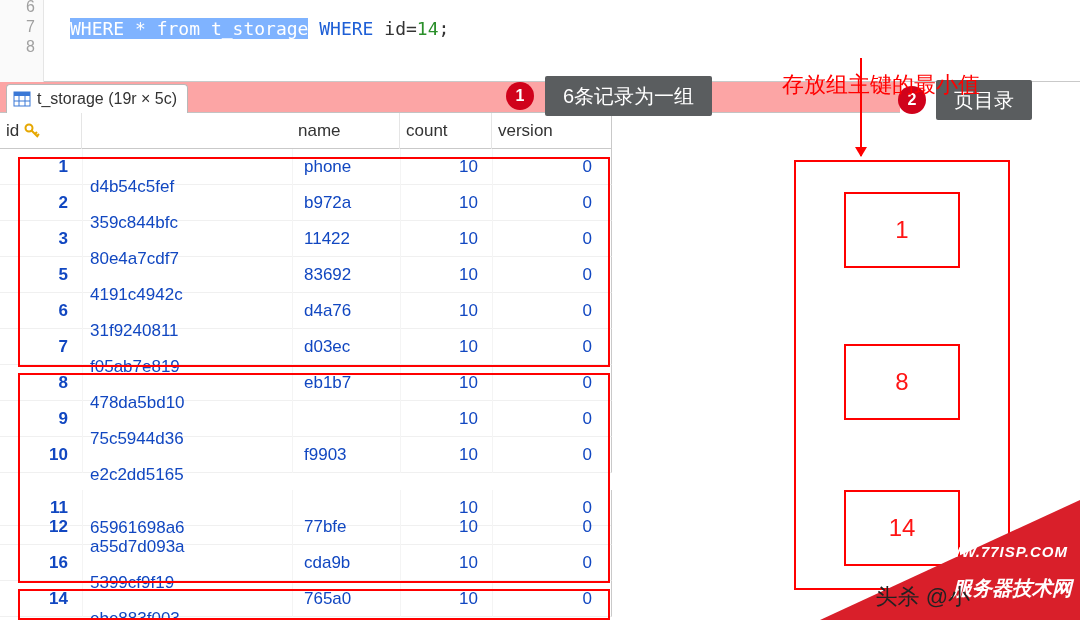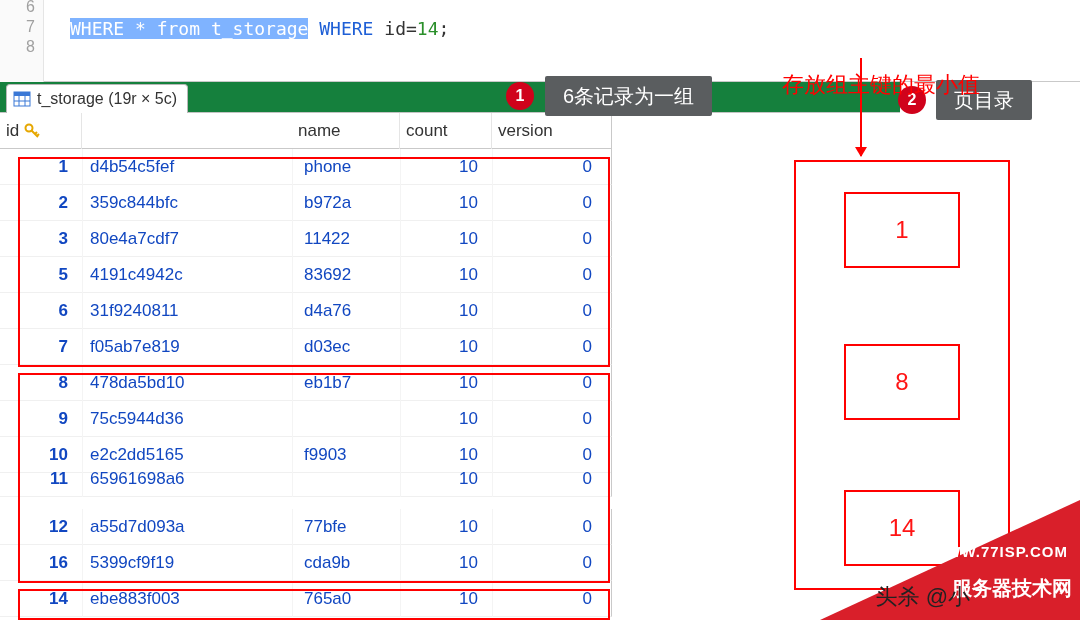--- a/index.html
+++ b/index.html
@@ -10,35 +10,35 @@
   .editor-wrap { border-bottom:1px solid #c9c9c9; height:82px; background:#fff; }
   .gutter { position:absolute; left:0; top:0; width:44px; height:82px; border-right:1px solid #e5e5e5; background:#fafafa; }
   .gutter .ln { position:absolute; right:8px; font-size:16px; color:#a0a0a0; }
   .code-line { position:absolute; left:70px; top:18px; font-family:Consolas,Menlo,monospace; font-size:18px; }
   .code-line .sel { background:#7fb3ff; color:#fff; }
   .kw-blue { color:#1e5fd6; }
   .kw-black { color:#333; }
   .kw-green { color:#2a8f2a; }
 
   
-  .tabbar { position:absolute; left:0; top:82px; width:900px; height:31px; background:#15803d; border-bottom:1px solid #c3c3c3; }
+  .tabbar { position:absolute; left:0; top:82px; width:900px; height:31px; background:#fca5a5; border-bottom:1px solid #c3c3c3; }
   .tab { position:absolute; left:6px; top:2px; height:29px; background:#fff; border:1px solid #b8b8b8; border-bottom:none; border-radius:4px 4px 0 0; display:flex; align-items:center; padding:0 10px 0 6px; font-size:16px; color:#333; }
   .tab .tab-icon { width:18px; height:18px; margin-right:6px; }
   .tab-icon svg { width:18px; height:18px; }
 
   
   .thead { position:absolute; left:0; top:113px; width:612px; height:36px; border-bottom:1px solid #c9c9c9; border-right:1px solid #c9c9c9; background:#fff; }
   .th { position:absolute; top:0; height:36px; display:flex; align-items:center; padding-left:6px; font-size:17px; color:#333; border-right:1px solid #e5e5e5; }
   .key-icon { width:18px; height:18px; margin-left:4px; }
 
   
   .row { position:absolute; left:0; width:612px; height:36px; border-bottom:1px solid #f0f0f0; border-right:1px solid #c9c9c9; }
   .cell { position:absolute; top:0; height:36px; display:flex; align-items:center; font-size:17px; }
   .cell.id { left:0; width:82px; justify-content:flex-end; padding-right:14px; color:#1147c1; font-weight:700; }
-  .cell.code { left:82px; width:210px; padding-left:8px; color:#1147c1; }
+  .cell.code { left:82px; width:210px; padding-left:8px; color:#1147c1;margin-top:20px; }
   .cell.name { left:292px; width:108px; padding-left:12px; color:#1147c1; }
   .cell.count { left:400px; width:92px; justify-content:flex-end; padding-right:14px; color:#1147c1; }
   .cell.version { left:492px; width:114px; justify-content:flex-end; padding-right:14px; color:#1147c1; }
   .vsep { position:absolute; top:0; width:1px; height:36px; background:#f4f4f4; }
 
   
   .group-border { position:absolute; border:2px solid #ff0000; background:transparent; pointer-events:none; }
 
   
   .badge { position:absolute; width:28px; height:28px; border-radius:50%; background:#d0021b; color:#fff; display:flex; align-items:center; justify-content:center; font-size:16px; font-weight:700; }
@@ -47,21 +47,21 @@
   
   .note-red { position:absolute; color:#ff0000; font-size:22px;margin-top:42px; }
   .red-arrow { position:absolute; width:2px; background:#ff0000; }
   .red-arrow::after { content:""; position:absolute; left:-5px; bottom:-1px; width:0; height:0; border-left:6px solid transparent; border-right:6px solid transparent; border-top:10px solid #ff0000; }
 
   
   .pagedir { position:absolute; border:2px solid #ff0000; }
   .pagedir-cell { position:absolute; width:116px; height:76px; border:2px solid #ff0000; display:flex; align-items:center; justify-content:center; font-size:24px; color:#ff1414; }
 
   
-  .wm-wrap { position:absolute; right:0; bottom:0; width:260px; height:160px; }
+  .wm-wrap { position:absolute; right:0; bottom:0; width:260px; height:160px;font-style:italic; }
   .wm-tri { position:absolute; right:0; bottom:0; width:0; height:0; border-left:260px solid transparent; border-bottom:120px solid #d91f2a; }
   .wm-txt1 { position:absolute; right:12px; bottom:60px; color:#fff; font-size:15px; font-weight:700; letter-spacing:1px; }
   .wm-txt2 { position:absolute; right:8px; bottom:18px; color:#fff; font-size:20px; font-weight:700; }
   .wm-credit { position:absolute; right:110px; bottom:8px; color:#222; font-size:22px; font-weight:400; }
 </style>
 </head>
 <body>
 
 <div class="root">
 
@@ -204,21 +204,21 @@
         <span class="cell id">10</span>
         <span class="cell code">e2c2dd5165</span>
         <span class="cell name">f9903</span>
         <span class="cell count">10</span>
         <span class="cell version">0</span>
         <span class="vsep" style="left:82px"></span>
         <span class="vsep" style="left:292px"></span>
         <span class="vsep" style="left:400px"></span>
         <span class="vsep" style="left:492px"></span>
       </div>
-      <div class="row" style="top: 461px;">
+      <div class="row" style="top: 490px;">
         <span class="cell id">11</span>
         <span class="cell code">65961698a6</span>
         <span class="cell count">10</span>
         <span class="cell version">0</span>
         <span class="vsep" style="left:82px"></span>
         <span class="vsep" style="left:292px"></span>
         <span class="vsep" style="left:400px"></span>
         <span class="vsep" style="left:492px"></span>
       </div>
       <div class="row" style="top: 509px;">

